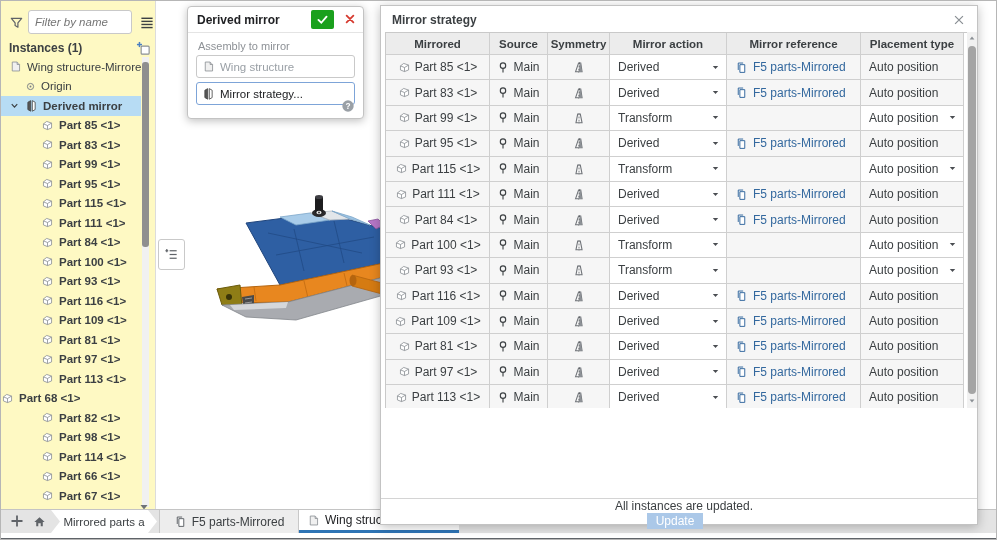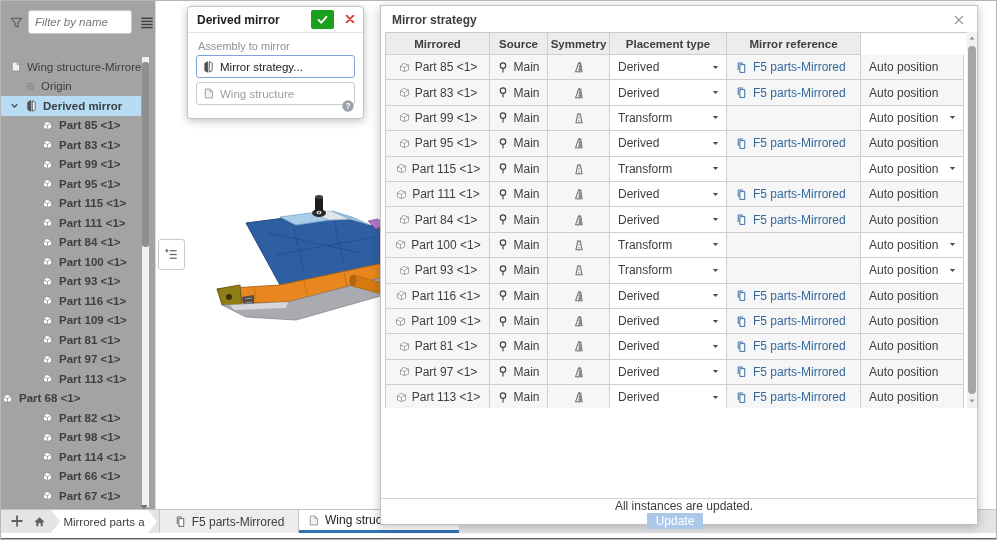--- a/index.html
+++ b/index.html
@@ -1,19 +1,19 @@
 <!DOCTYPE html>
 <html><head>
 <meta charset="utf-8">
 <style>
   html,body{margin:0;padding:0;background:#fff;font-family:"Liberation Sans",sans-serif;}
   #frame{position:relative;width:995px;height:538px;border:1px solid #b6b6b6;background:#fff;overflow:hidden;}
 
   
-  #sidebar{position:absolute;left:0;top:0;width:154px;height:513px;background:#a3a3a3;border-right:1px solid #dcdcdc;}
+  #sidebar{position:absolute;left:0;top:0;width:154px;height:513px;background:#fef9c3;border-right:1px solid #dcdcdc;}
   #filter-row{position:absolute;left:0;top:6px;width:154px;height:30px;display:flex;align-items:center;}
   #filter-input{width:90px;height:22px;margin-left:4px;border:1px solid #c9c9c9;border-radius:3px;font-style:italic;font-size:11.5px;color:#9aa0a6;padding:0 6px;font-family:"Liberation Sans",sans-serif;outline:none;}
   #instances-row{position:absolute;left:8px;top:38px;width:142px;height:18px;display:flex;align-items:center;justify-content:space-between;}
   #instances-label{font-size:12px;font-weight:bold;color:#3c4043;}
   #tree{position:absolute;left:0;top:56px;width:140px;height:457px;overflow:hidden;}
   .tree-row{height:19.5px;display:flex;align-items:center;gap:5px;white-space:nowrap;}
   .tree-row.sel{background:#b7dcf4;}
   .tree-label{font-size:11.5px;color:#3c4043;}
   .tree-label.b{font-weight:bold;}
   #tree-scrollbar{position:absolute;left:141px;top:56px;width:7px;height:450px;background:#f1f1f1;}
@@ -126,20 +126,32 @@
           <svg width="16" height="15" viewBox="0 0 16 16">
             <g stroke="#3c4043" stroke-width="1.5">
               <line x1="2" y1="3.5" x2="14" y2="3.5"></line>
               <line x1="2" y1="6.8" x2="14" y2="6.8"></line>
               <line x1="2" y1="10.1" x2="14" y2="10.1"></line>
               <line x1="2" y1="13.4" x2="14" y2="13.4"></line>
             </g>
           </svg>
         </span>
     </div>
+    <div id="instances-row">
+      <span id="instances-label">Instances (1)</span>
+      <span class="ic">
+          <svg width="15" height="15" viewBox="0 0 16 16">
+            <rect x="5.5" y="5.5" width="8.5" height="8.5" rx="1" fill="#fff" stroke="#8a8f94" stroke-width="1.2"></rect>
+            <g stroke="#4a7fc1" stroke-width="1.6">
+              <line x1="1" y1="3.8" x2="6.4" y2="3.8"></line>
+              <line x1="3.7" y1="1" x2="3.7" y2="6.5"></line>
+            </g>
+          </svg>
+        </span>
+    </div>
     <div id="tree">
         <div class="tree-row" style="padding-left: 8px;">
           <span class="ic">
             <svg width="13" height="13" viewBox="0 0 16 16">
               <path d="M4 2.5 H10 L13 5.5 V13.5 H4 Z" fill="#f0f0f0" stroke="#8a8f94"></path>
               <path d="M10 2.5 V5.5 H13" fill="#d8d8d8" stroke="#8a8f94"></path>
             </svg>
           </span>
           <span class="tree-label">Wing structure-Mirrored</span>
         </div>
@@ -382,37 +394,37 @@
           </span>
         </span>
       <span id="dm-cancel" class="ic">
           <svg width="12" height="12" viewBox="0 0 16 16">
             <path d="M3.5 3.5 L12.5 12.5 M12.5 3.5 L3.5 12.5" stroke="#d63b30" stroke-width="2.4" stroke-linecap="round"></path>
           </svg>
         </span>
     </div>
     <div id="dm-body">
       <div id="dm-assembly-label">Assembly to mirror</div>
+      <div class="dm-field">
+        <span class="ic">
+            <svg width="13" height="13" viewBox="0 0 16 16">
+              <path d="M4 2.5 H10 L13 5.5 V13.5 H4 Z" fill="#f0f0f0" stroke="#8a8f94"></path>
+              <path d="M10 2.5 V5.5 H13" fill="#d8d8d8" stroke="#8a8f94"></path>
+            </svg>
+          </span>
+        <span id="dm-assembly-value">Wing structure</span>
+      </div>
       <div class="dm-field focus">
         <span class="ic">
             <svg width="13" height="13" viewBox="0 0 16 16">
               <path d="M7 2 L3.5 4 V13 L7 15 Z" fill="#555" stroke="#444"></path>
               <path d="M9 2 L12.5 4 V13 L9 15 Z" fill="#fff" stroke="#444"></path>
             </svg>
           </span>
         <span id="dm-strategy-label">Mirror strategy...</span>
-      </div>
-      <div class="dm-field">
-        <span class="ic">
-            <svg width="13" height="13" viewBox="0 0 16 16">
-              <path d="M4 2.5 H10 L13 5.5 V13.5 H4 Z" fill="#f0f0f0" stroke="#8a8f94"></path>
-              <path d="M10 2.5 V5.5 H13" fill="#d8d8d8" stroke="#8a8f94"></path>
-            </svg>
-          </span>
-        <span id="dm-assembly-value">Wing structure</span>
       </div>
     </div>
     <span id="dm-help" class="ic">
         <svg width="14" height="14" viewBox="0 0 16 16">
           <circle cx="8" cy="8" r="6.5" fill="#9aa0a6"></circle>
           <text x="8" y="11.3" font-size="9.5" font-weight="bold" fill="#fff" text-anchor="middle" font-family="Liberation Sans,sans-serif">?</text>
         </svg>
       </span>
   </div>
 
@@ -422,22 +434,23 @@
         <svg width="14" height="14" viewBox="0 0 16 16">
           <path d="M3.5 3.5 L12.5 12.5 M12.5 3.5 L3.5 12.5" stroke="#8a8f94" stroke-width="1.4"></path>
         </svg>
       </span>
     <div id="ms-table">
       <div id="ms-grid">
         <div class="thead" id="msHeader">
             <div class="cell">Mirrored</div>
             <div class="cell">Source</div>
             <div class="cell">Symmetry</div>
+            <div class="cell">Mirror action</div>
+            <div class="cell">Mirror reference</div>
             <div class="cell">Placement type</div>
-            <div class="cell">Mirror reference</div>
           </div>
         <div id="msBody">
             <div class="trow">
               <div class="cell c-center">
                 <span class="ic">
                   <svg width="13" height="13" viewBox="0 0 16 16">
                     <path d="M3 6 L7 3 L13 5 L13 11 L8 13 L3 11 Z" fill="#fff" stroke="#8a8f94" stroke-linejoin="round"></path>
                     <path d="M3 6 L8 8 L13 5 M8 8 L8 13" fill="none" stroke="#8a8f94"></path>
                   </svg>
                 </span>

